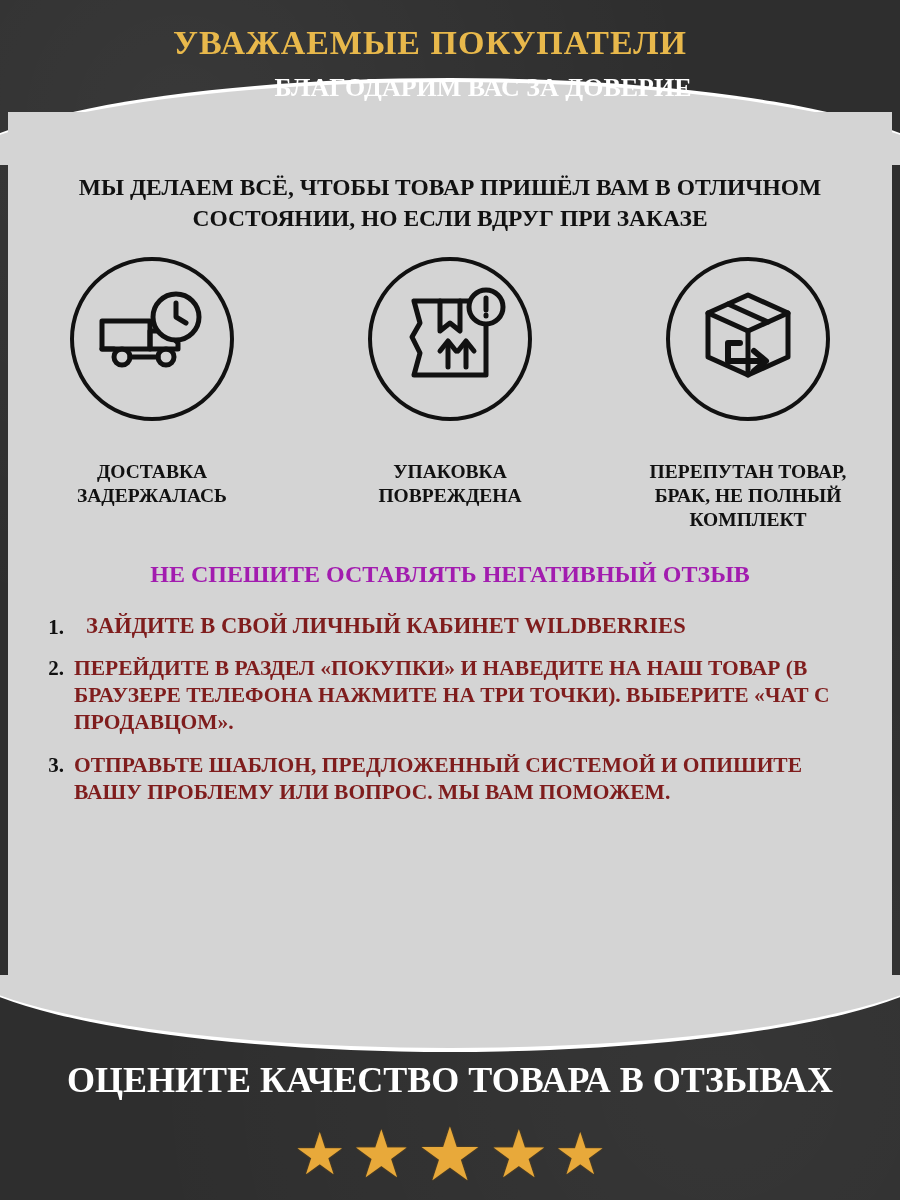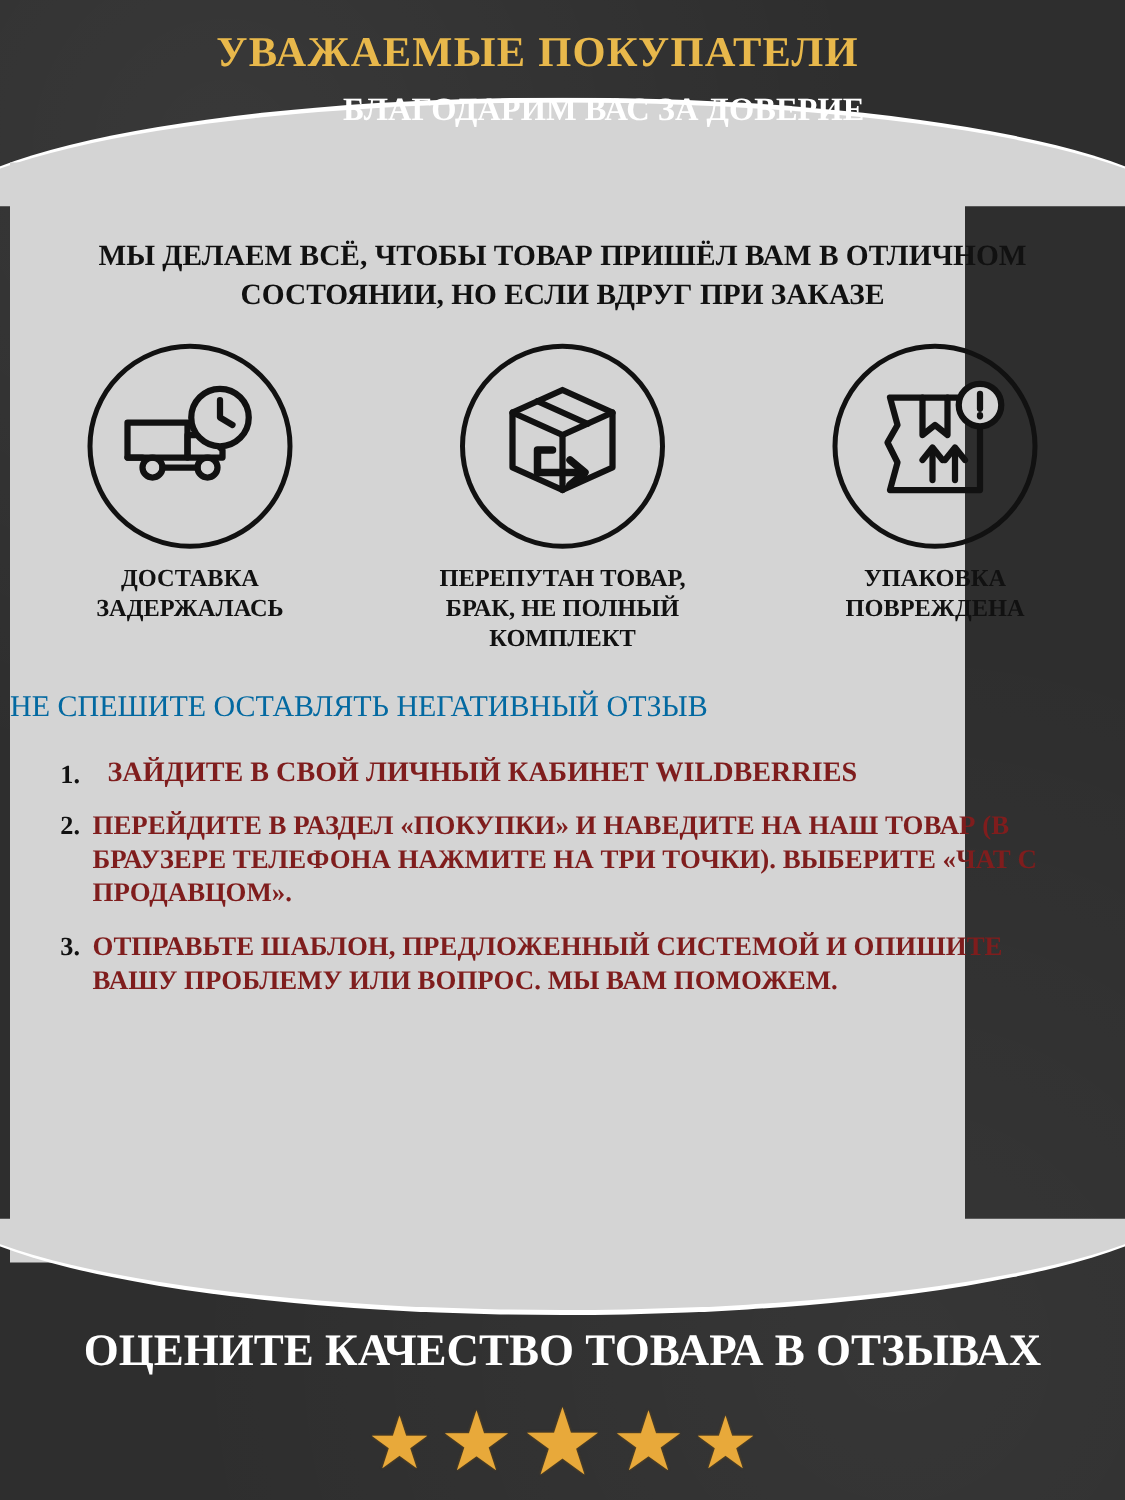--- a/index.html
+++ b/index.html
@@ -67,23 +67,23 @@
     line-height: 1.25;
     color: #ffffff;
     text-transform: uppercase;
     z-index: 4;
     padding-left: 33px;
   }
 
   
   .main-panel {
     position: absolute;
-    top: 130px;
+    top: 112px;
     left: 8px;
-    width: 764px;
+    width: 884px;
     height: 880px;
     background: #d4d4d4;
     z-index: 2;
   }
   .panel-inner {
     position: absolute;
     top: 60px;
     left: 0;
     width: 884px;
   }
@@ -105,20 +105,21 @@
     justify-content: center;
     align-items: flex-start;
     gap: 58px;
     margin-top: 22px;
   }
   .icon-block {
     width: 240px;
     display: flex;
     flex-direction: column;
     align-items: center;
+    gap: 26px;
   }
   .circle {
     width: 164px;
     height: 164px;
     border: 4px solid #111;
     border-radius: 50%;
     display: flex;
     align-items: center;
     justify-content: center;
     background: transparent;
@@ -130,24 +131,25 @@
     font-size: 19.5px;
     font-weight: bold;
     line-height: 1.25;
     color: #111;
     text-transform: uppercase;
   }
 
   
   .warning {
     margin-top: 26px;
+    text-align: center;
     font-size: 24px;
-    font-weight: normal;
+    font-weight: bold;
     line-height: 1.3;
-    color: #0369a1;
+    color: #a21caf;
     text-transform: uppercase;
   }
 
   
   .steps {
     margin-top: 22px;
     padding: 0 24px 0 22px;
   }
   .step {
     display: flex;
@@ -256,36 +258,20 @@
                 <circle cx="30" cy="70" r="8" fill="none"></circle>
                 <circle cx="74" cy="70" r="8" fill="none"></circle>
                 <path d="M38 70 L66 70"></path>
                 <path d="M10 62 L22 62"></path>
                 <circle cx="84" cy="30" r="23" fill="#d4d4d4"></circle>
                 <path d="M84 16 L84 30 L94 36"></path>
               </svg>
             </span>
           </div>
           <div class="icon-caption">ДОСТАВКА ЗАДЕРЖАЛАСЬ</div>
-        </div>
-
-        <div class="icon-block">
-          <div class="circle">
-            <span>
-              <svg width="120" height="112" viewBox="0 0 120 112" fill="none" stroke="#111" stroke-width="5" stroke-linecap="round" stroke-linejoin="round">
-                <path d="M20 32 L60 14 L100 32 L100 76 L60 94 L20 76 Z"></path>
-                <path d="M20 32 L60 50 L100 32"></path>
-                <path d="M60 50 L60 94"></path>
-                <path d="M40 23 L80 41"></path>
-                <path d="M52 62 L40 62 L40 80 L74 80" stroke-width="6"></path>
-                <path d="M66 70 L78 80 L66 90" stroke-width="6"></path>
-              </svg>
-            </span>
-          </div>
-          <div class="icon-caption">ПЕРЕПУТАН ТОВАР, БРАК, НЕ ПОЛНЫЙ КОМПЛЕКТ</div>
         </div>
 
         <div class="icon-block">
           <div class="circle">
             <span>
               <svg width="120" height="108" viewBox="0 0 120 108" fill="none" stroke="#111" stroke-width="5" stroke-linecap="round" stroke-linejoin="round">
                 <path d="M24 18 L96 18 L96 92 L24 92 L30 70 L22 54 L30 40 Z"></path>
                 <path d="M50 18 L50 48 L60 40 L70 48 L70 18"></path>
                 <path d="M58 84 L58 60"></path>
                 <path d="M50 68 L58 58 L66 68"></path>
@@ -293,20 +279,36 @@
                 <path d="M68 68 L76 58 L84 68"></path>
                 <circle cx="96" cy="24" r="17" fill="#d4d4d4"></circle>
                 <path d="M96 15 L96 27"></path>
                 <path d="M96 32 L96 33"></path>
               </svg>
             </span>
           </div>
           <div class="icon-caption">УПАКОВКА ПОВРЕЖДЕНА</div>
         </div>
 
+        <div class="icon-block">
+          <div class="circle">
+            <span>
+              <svg width="120" height="112" viewBox="0 0 120 112" fill="none" stroke="#111" stroke-width="5" stroke-linecap="round" stroke-linejoin="round">
+                <path d="M20 32 L60 14 L100 32 L100 76 L60 94 L20 76 Z"></path>
+                <path d="M20 32 L60 50 L100 32"></path>
+                <path d="M60 50 L60 94"></path>
+                <path d="M40 23 L80 41"></path>
+                <path d="M52 62 L40 62 L40 80 L74 80" stroke-width="6"></path>
+                <path d="M66 70 L78 80 L66 90" stroke-width="6"></path>
+              </svg>
+            </span>
+          </div>
+          <div class="icon-caption">ПЕРЕПУТАН ТОВАР, БРАК, НЕ ПОЛНЫЙ КОМПЛЕКТ</div>
+        </div>
+
       </div>
 
       <div class="warning">НЕ СПЕШИТЕ ОСТАВЛЯТЬ НЕГАТИВНЫЙ ОТЗЫВ</div>
 
       <div class="steps">
         <div class="step first">
           <div class="step-num">1.</div>
           <div class="step-text">ЗАЙДИТЕ В СВОЙ ЛИЧНЫЙ КАБИНЕТ  WILDBERRIES</div>
         </div>
         <div class="step">

